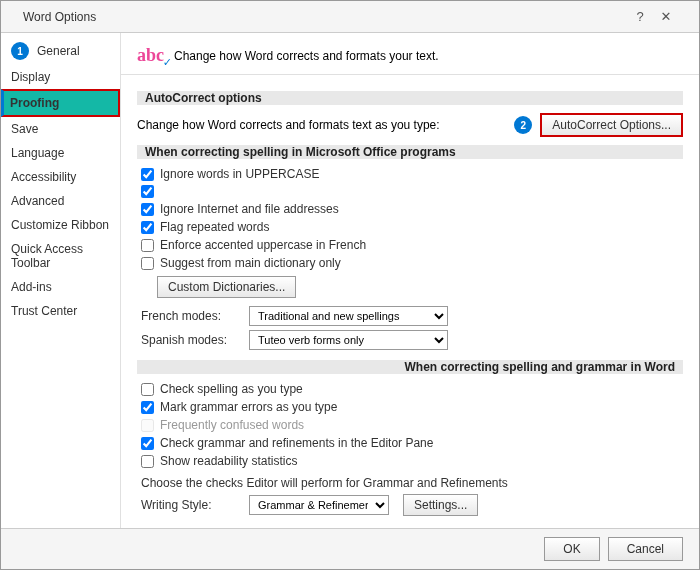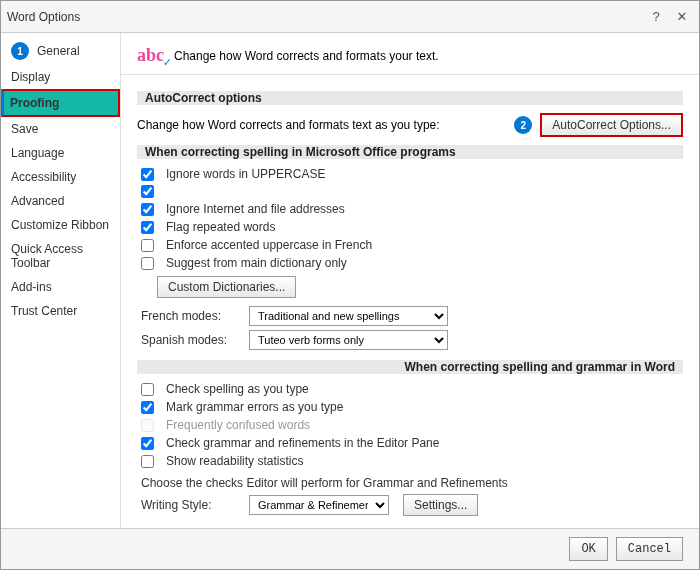--- a/index.html
+++ b/index.html
@@ -1,43 +1,43 @@
 <!DOCTYPE html>
 <html><head>
   <meta charset="utf-8">
   <style>
     * { box-sizing: border-box; margin: 0; padding: 0; }
     body { font-family: 'Segoe UI', Arial, sans-serif; font-size: 12px; background: #f0f0f0; display: flex; justify-content: center; align-items: center; width: 700px; height: 570px; }
     .dialog { width: 700px; height: 570px; background: #fff; border: 1px solid #999; box-shadow: 2px 2px 8px rgba(0,0,0,0.3); display: flex; flex-direction: column; }
-    .title-bar { background: #f5f5f5; border-bottom: 1px solid #ccc; padding: 6px 6px; display: flex; align-items: center; justify-content: space-between; height: 32px; }
+    .title-bar { background: #f5f5f5; border-bottom: 1px solid #ccc; padding: 6px 22px; display: flex; align-items: center; justify-content: space-between; height: 32px; }
     .title-bar-left { display: flex; align-items: center; gap: 6px; font-size: 12px; color: #333; }
     .title-bar-right { display: flex; gap: 4px; }
     .title-btn { width: 22px; height: 22px; border: none; background: transparent; cursor: pointer; font-size: 13px; color: #555; display: flex; align-items: center; justify-content: center; }
     .content { display: flex; flex: 1; overflow: hidden; }
     .sidebar { width: 120px; background: #fff; border-right: 1px solid #e0e0e0; padding: 4px 0; overflow-y: auto; flex-shrink: 0; }
     .sidebar-item { padding: 5px 10px; cursor: pointer; color: #333; font-size: 12px; display: flex; align-items: center; gap: 5px; }
     .sidebar-item.active { background: #14b8a6; border-left: 3px solid #0078d4; padding-left: 6px; font-weight: 600; }
     .main { flex: 1; display: flex; flex-direction: column; overflow: hidden; }
     .main-header { padding: 12px 16px 8px; border-bottom: 1px solid #e0e0e0; display: flex; align-items: center; gap: 10px; }
     .main-body { flex: 1; overflow-y: auto; padding: 10px 16px; }
     .section-bar { background: #e8e8e8; padding: 0 8px; font-size: 12px; font-weight: 600; color: #222; margin-bottom: 8px; margin-top: 6px; }
     .autocorrect-row { display: flex; align-items: center; justify-content: space-between; margin-bottom: 8px; }
     .btn { border: 1px solid #999; background: linear-gradient(to bottom, #fff, #e8e8e8); padding: 3px 10px; font-size: 12px; cursor: pointer; color: #333; min-width: 60px; }
     .btn-highlighted { border: 2px solid #cc0000; }
-    .checkbox-row { display: flex; align-items: center; gap: 12px; margin-bottom: 4px; padding-left: 4px; }
+    .checkbox-row { display: flex; align-items: center; gap: 6px; margin-bottom: 4px; padding-left: 4px; }
     .checkbox-row input[type=checkbox] { width: 13px; height: 13px; cursor: pointer; }
     .checkbox-row label { font-size: 12px; color: #333; cursor: pointer; }
     .checkbox-row.disabled label { color: #999; }
     .checkbox-row.disabled input { opacity: 0.5; cursor: default; }
     .custom-dict-btn { margin: 6px 0 8px 20px; }
     .mode-row { display: flex; align-items: center; gap: 8px; margin-bottom: 4px; padding-left: 4px; }
     .mode-label { font-size: 12px; color: #333; width: 100px; }
     .mode-select { border: 1px solid #999; padding: 2px 4px; font-size: 11px; background: #fff; cursor: pointer; width: 199px; }
     .footer { border-top: 1px solid #ccc; padding: 8px 16px; display: flex; justify-content: flex-end; gap: 8px; background: #f5f5f5; }
-    .footer-btn { border: 1px solid #999; background: linear-gradient(to bottom, #fff, #e8e8e8); padding: 4px 11px; font-size: 12px; cursor: pointer; color: #333; font-family: Liberation Mono, monospace; }
+    .footer-btn { border: 1px solid #999; background: linear-gradient(to bottom, #fff, #e8e8e8); padding: 4px 18px; font-size: 12px; cursor: pointer; color: #333; }
     .circle-badge { width: 18px; height: 18px; border-radius: 50%; background: #0078d4; color: #fff; font-size: 10px; display: inline-flex; align-items: center; justify-content: center; font-weight: bold; margin-right: 3px; flex-shrink: 0; }
   </style>
 </head>
 <body>
 
 <div class="dialog">
 
   <div class="title-bar">
     <div class="title-bar-left">
       <span>Word Options</span>

